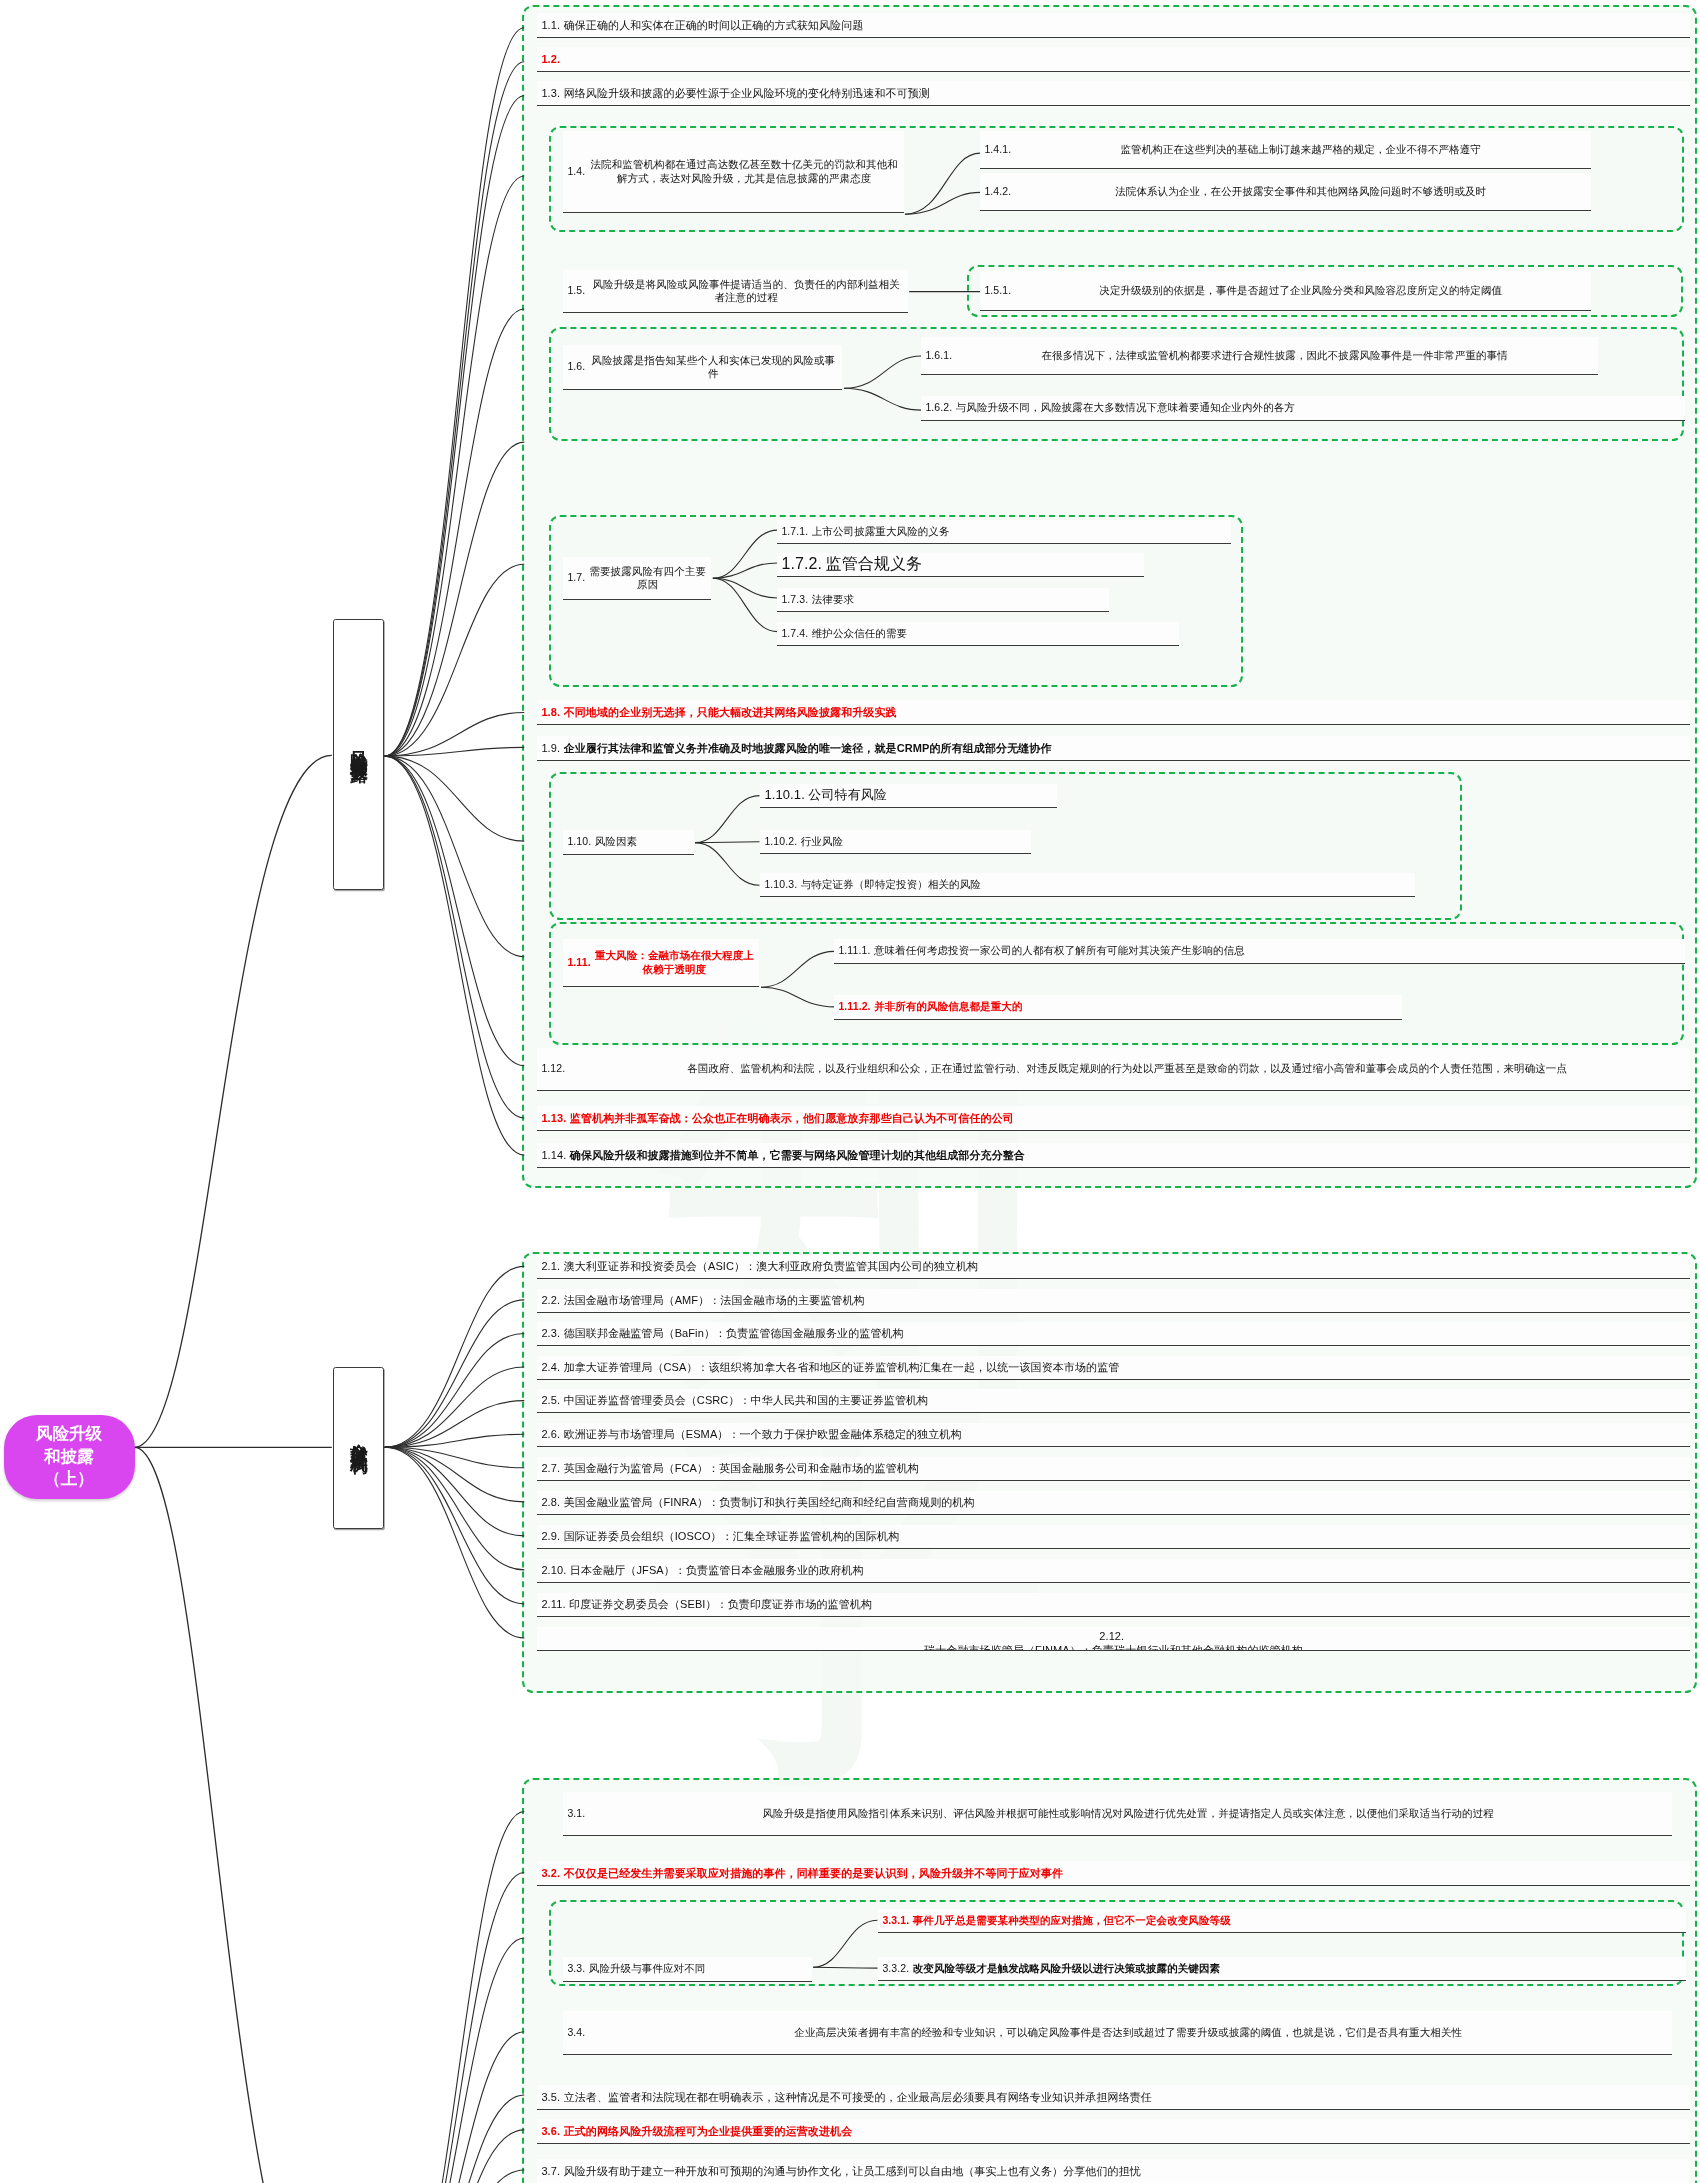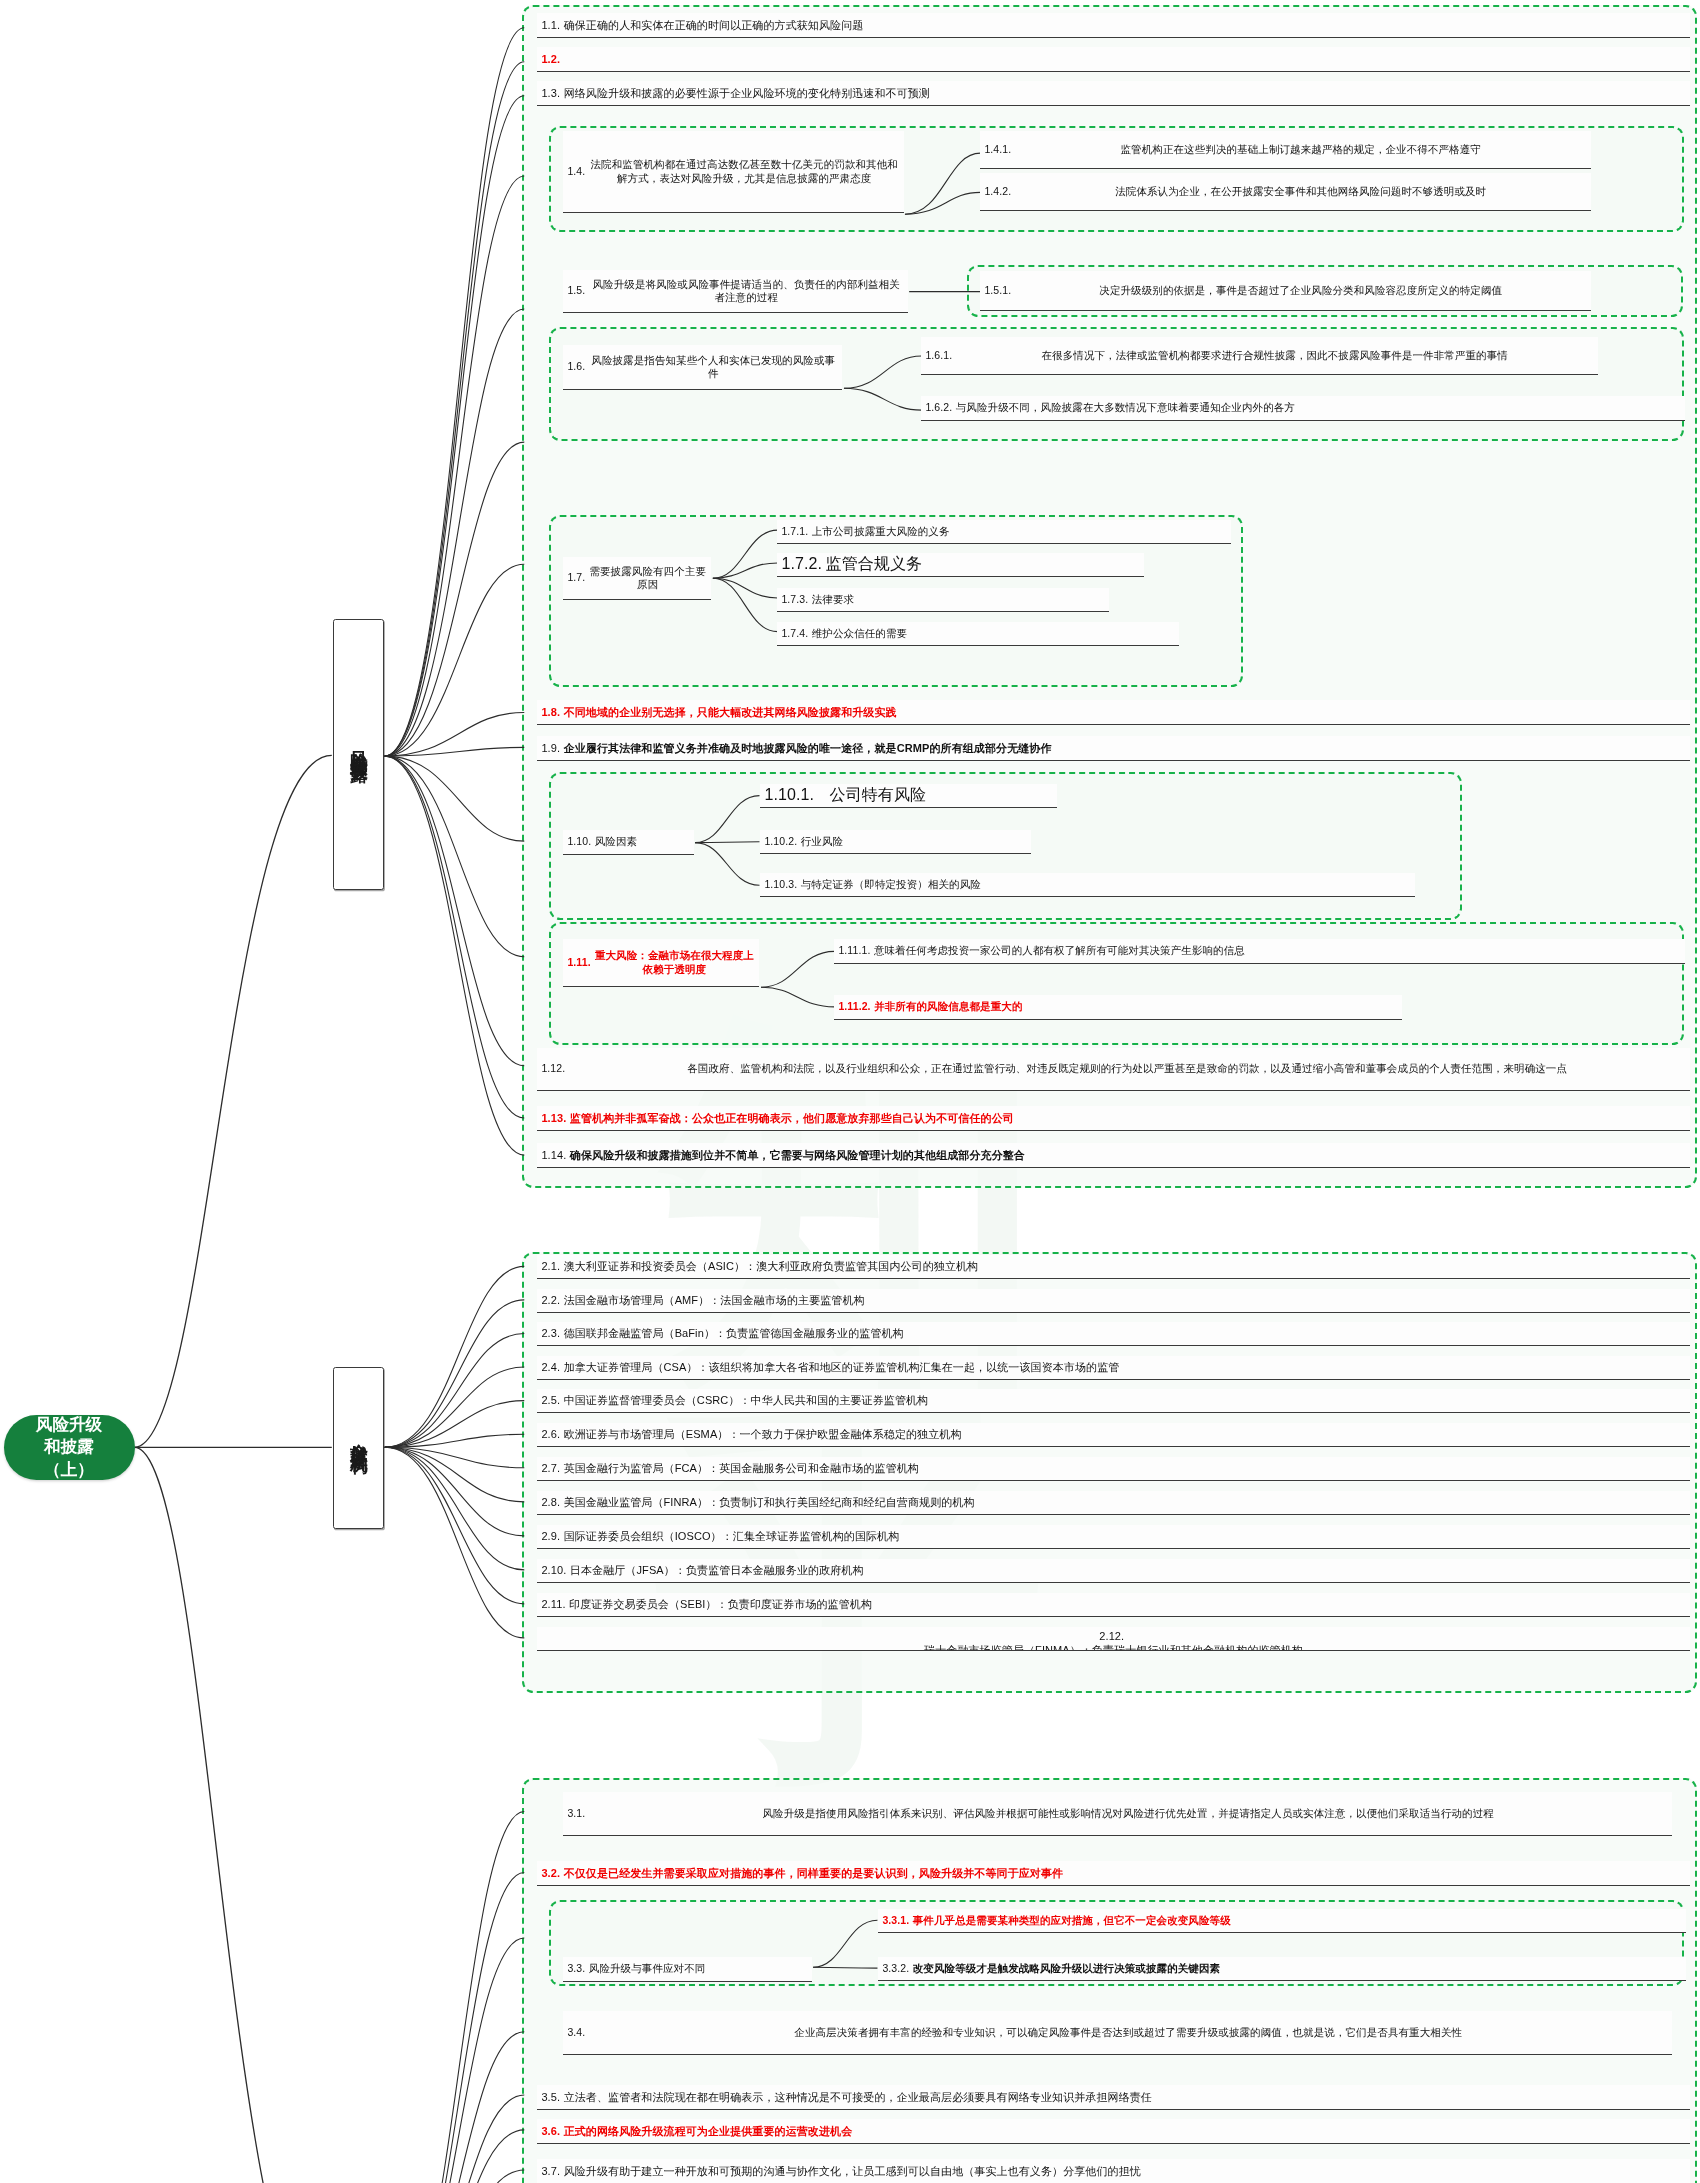--- a/index.html
+++ b/index.html
@@ -19,22 +19,22 @@
     font-size:393px; font-weight:700; color:#f2f7f3;
     line-height:1; letter-spacing:26px;
     user-select:none; pointer-events:none;
     transform: rotate(0deg);
     opacity:.85;
   }
   
   #root-node {
     position:absolute;
     left:3.5px; top:1415px;
-    width:131px; height:65px;
-    background:#15803d;
+    width:131px; height:84px;
+    background:#d946ef;
     border-radius:33px;
     display:flex; align-items:center; justify-content:center;
     color:#ffffff; font-size:16.6px; font-weight:700; line-height:1.35;
     text-align:center;
     box-shadow: 0 1.3px 2.6px rgba(0,0,0,.18);
   }
   
   #links { position:absolute; left:0; top:0; width:1700px; height:2957px; pointer-events:none; }
   
   .branch-label {
@@ -229,21 +229,21 @@
   <span class="num">1.10.</span>
     <span class="txt">风险因素</span>
 </div>
 <svg style="position:absolute;left:694px;top:773px;width:70px;height:148px;pointer-events:none;" viewBox="0 0 160 340" width="70" height="148">
   <g fill="none" stroke="#2c2c2c" stroke-width="2.5">
     <path d="M2,160 C70,160 80,52 150,52"></path>
     <path d="M2,160 C70,160 80,158 150,158"></path>
     <path d="M2,160 C70,160 80,258 150,258"></path>
   </g>
 </svg>
-<div class="topic" style="left:760px; top:784px; width:297px; height:23.6px; font-size:16px;gap:12px;">
+<div class="topic" style="left:760px; top:784px; width:297px; height:23.6px; font-size:13px;">
   <span class="num">1.10.1.</span>
     <span class="txt">公司特有风险</span>
 </div>
 <div class="topic" style="left:760px; top:830px; width:271px; height:23.6px; font-size:10.5px;">
   <span class="num">1.10.2.</span>
     <span class="txt">行业风险</span>
 </div>
 <div class="topic" style="left:760px; top:873px; width:655px; height:23.6px; font-size:10.5px;">
   <span class="num">1.10.3.</span>
     <span class="txt">与特定证券（即特定投资）相关的风险</span>

